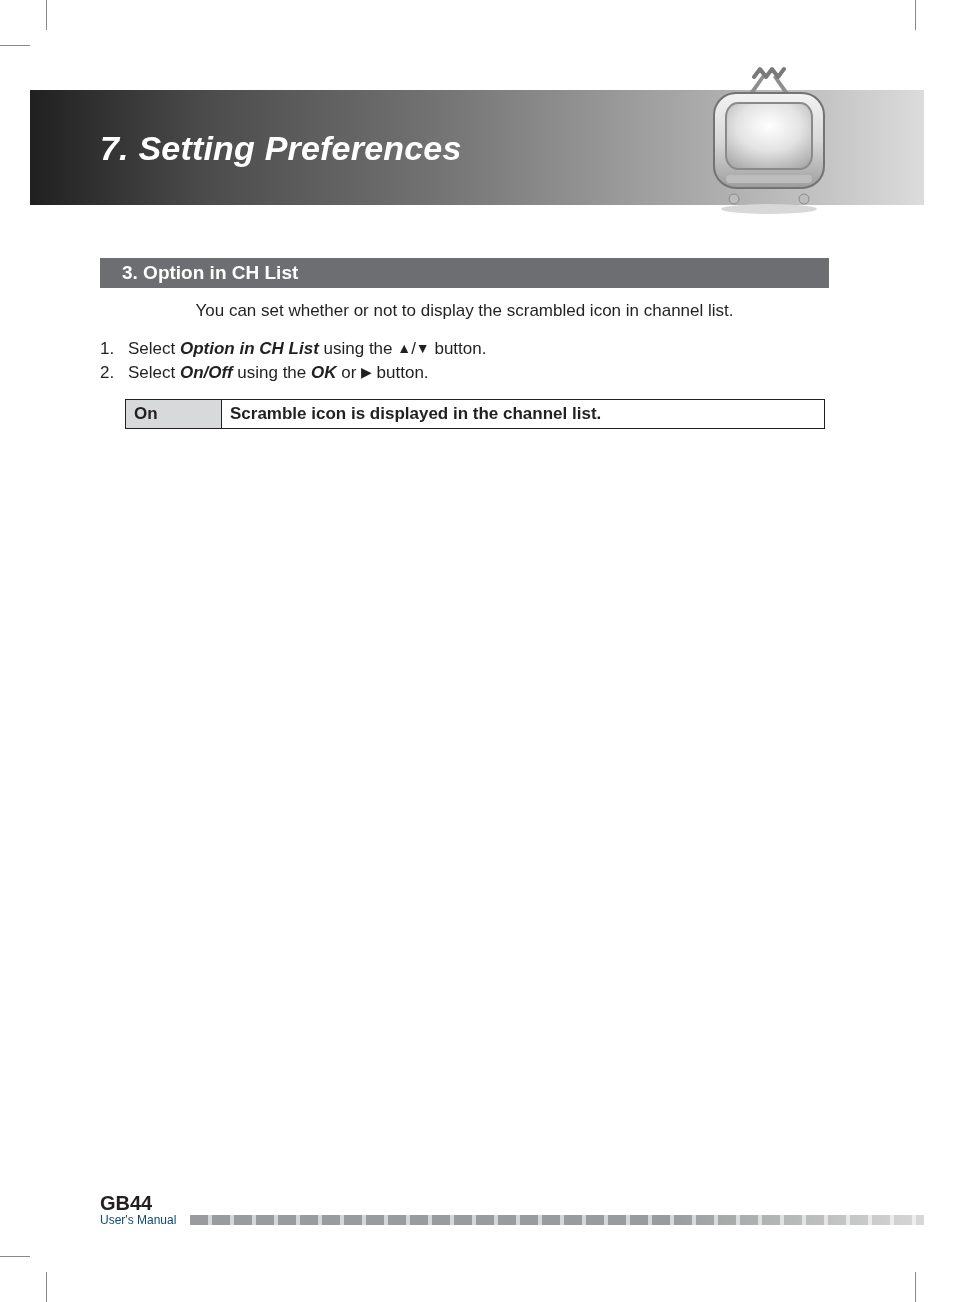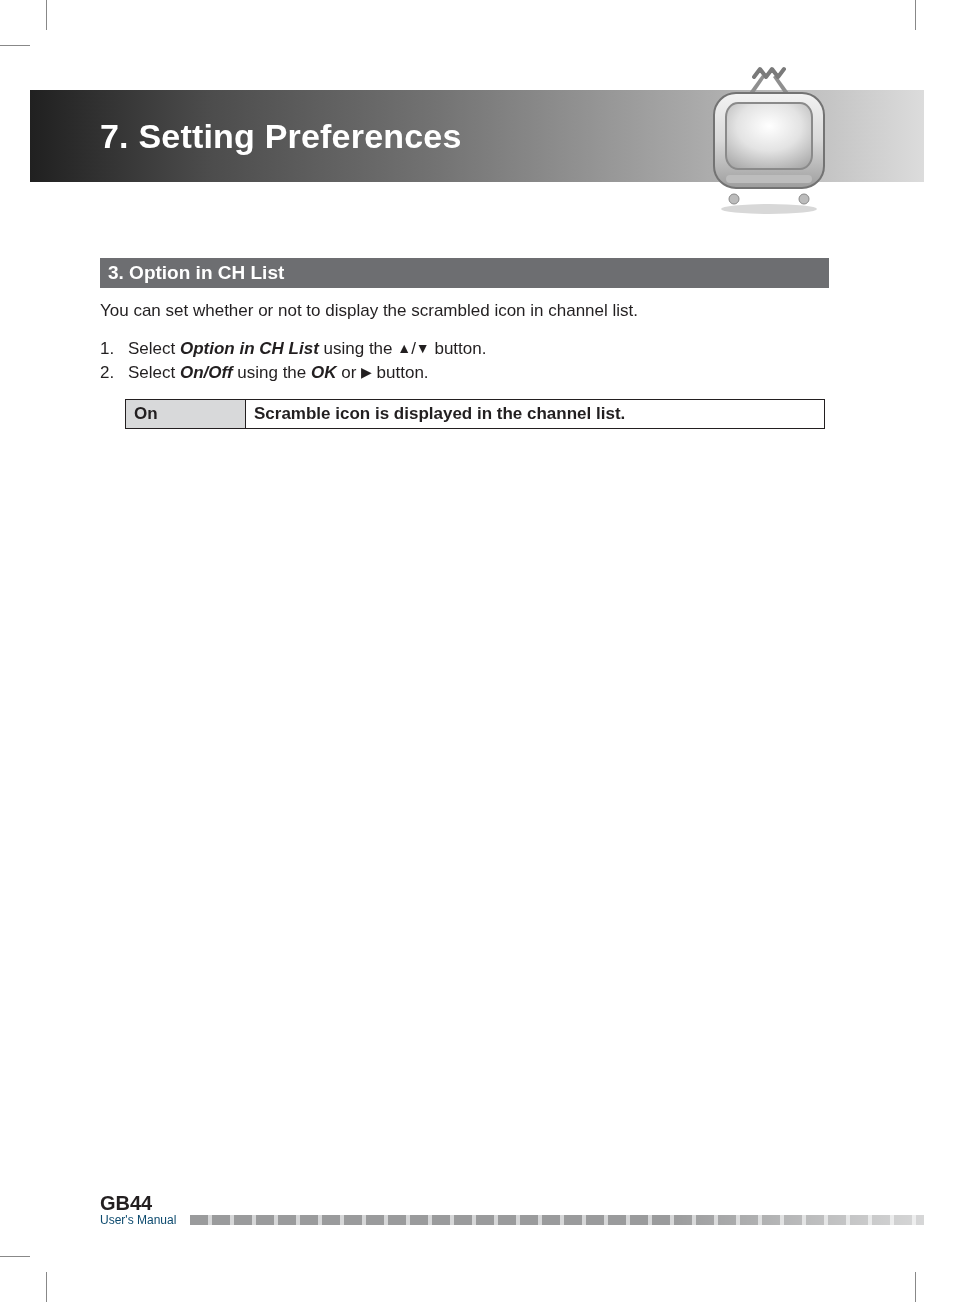--- a/index.html
+++ b/index.html
@@ -20,22 +20,23 @@
   .crop-br-v { position:absolute; bottom:-6px; right:38px; width:1px; height:36px; background:#888; }
 
   .page { position:absolute; inset:0; }
 
   
   .banner {
     position:absolute;
     top:90px;
     left:30px;
     right:30px;
-    height:92px;
+    height:115px;
     background: linear-gradient(to right, #202020 0%, #4c4c4c 20%, #727272 45%, #a1a1a1 70%, #c6c6c6 90%, #dcdcdc 100%);
+    font-style: italic;
   }
   .banner-title {
     position:absolute;
     left:70px;
     top:50%;
     transform:translateY(-50%);
     font-size:34px;
     font-weight:700;
     color:#fff;
     letter-spacing:0.2px;
@@ -58,34 +59,35 @@
     top:258px;
     height:30px;
     background:#6d6e71;
     display:flex;
     align-items:center;
   }
   .section-bar-text {
     color:#fff;
     font-size:19px;
     font-weight:700;
-    padding-left:8px;
+    padding-left:22px;
   }
 
   
   .content {
     position:absolute;
     left:100px;
     right:125px;
     top:300px;
   }
   .intro {
     font-size:17px;
     line-height:1.35;
     margin-bottom:14px;
+    text-align:center;
   }
   ol.steps {
     list-style:none;
     counter-reset: step;
     font-size:17px;
     line-height:1.4;
     margin-bottom:14px;
   }
   ol.steps li {
     counter-increment: step;
@@ -108,21 +110,21 @@
     margin-left:25px;
     font-size:17px;
   }
   table.opt td {
     border:1px solid #231f20;
     padding:4px 8px;
     vertical-align:middle;
     font-weight:bold;
   }
   table.opt td.key {
-    width:120px;
+    width:96px;
     background:#d8d9da;
     font-weight:700;
   }
 
   
   .footer {
     position:absolute;
     left:100px;
     right:30px;
     bottom:75px;

